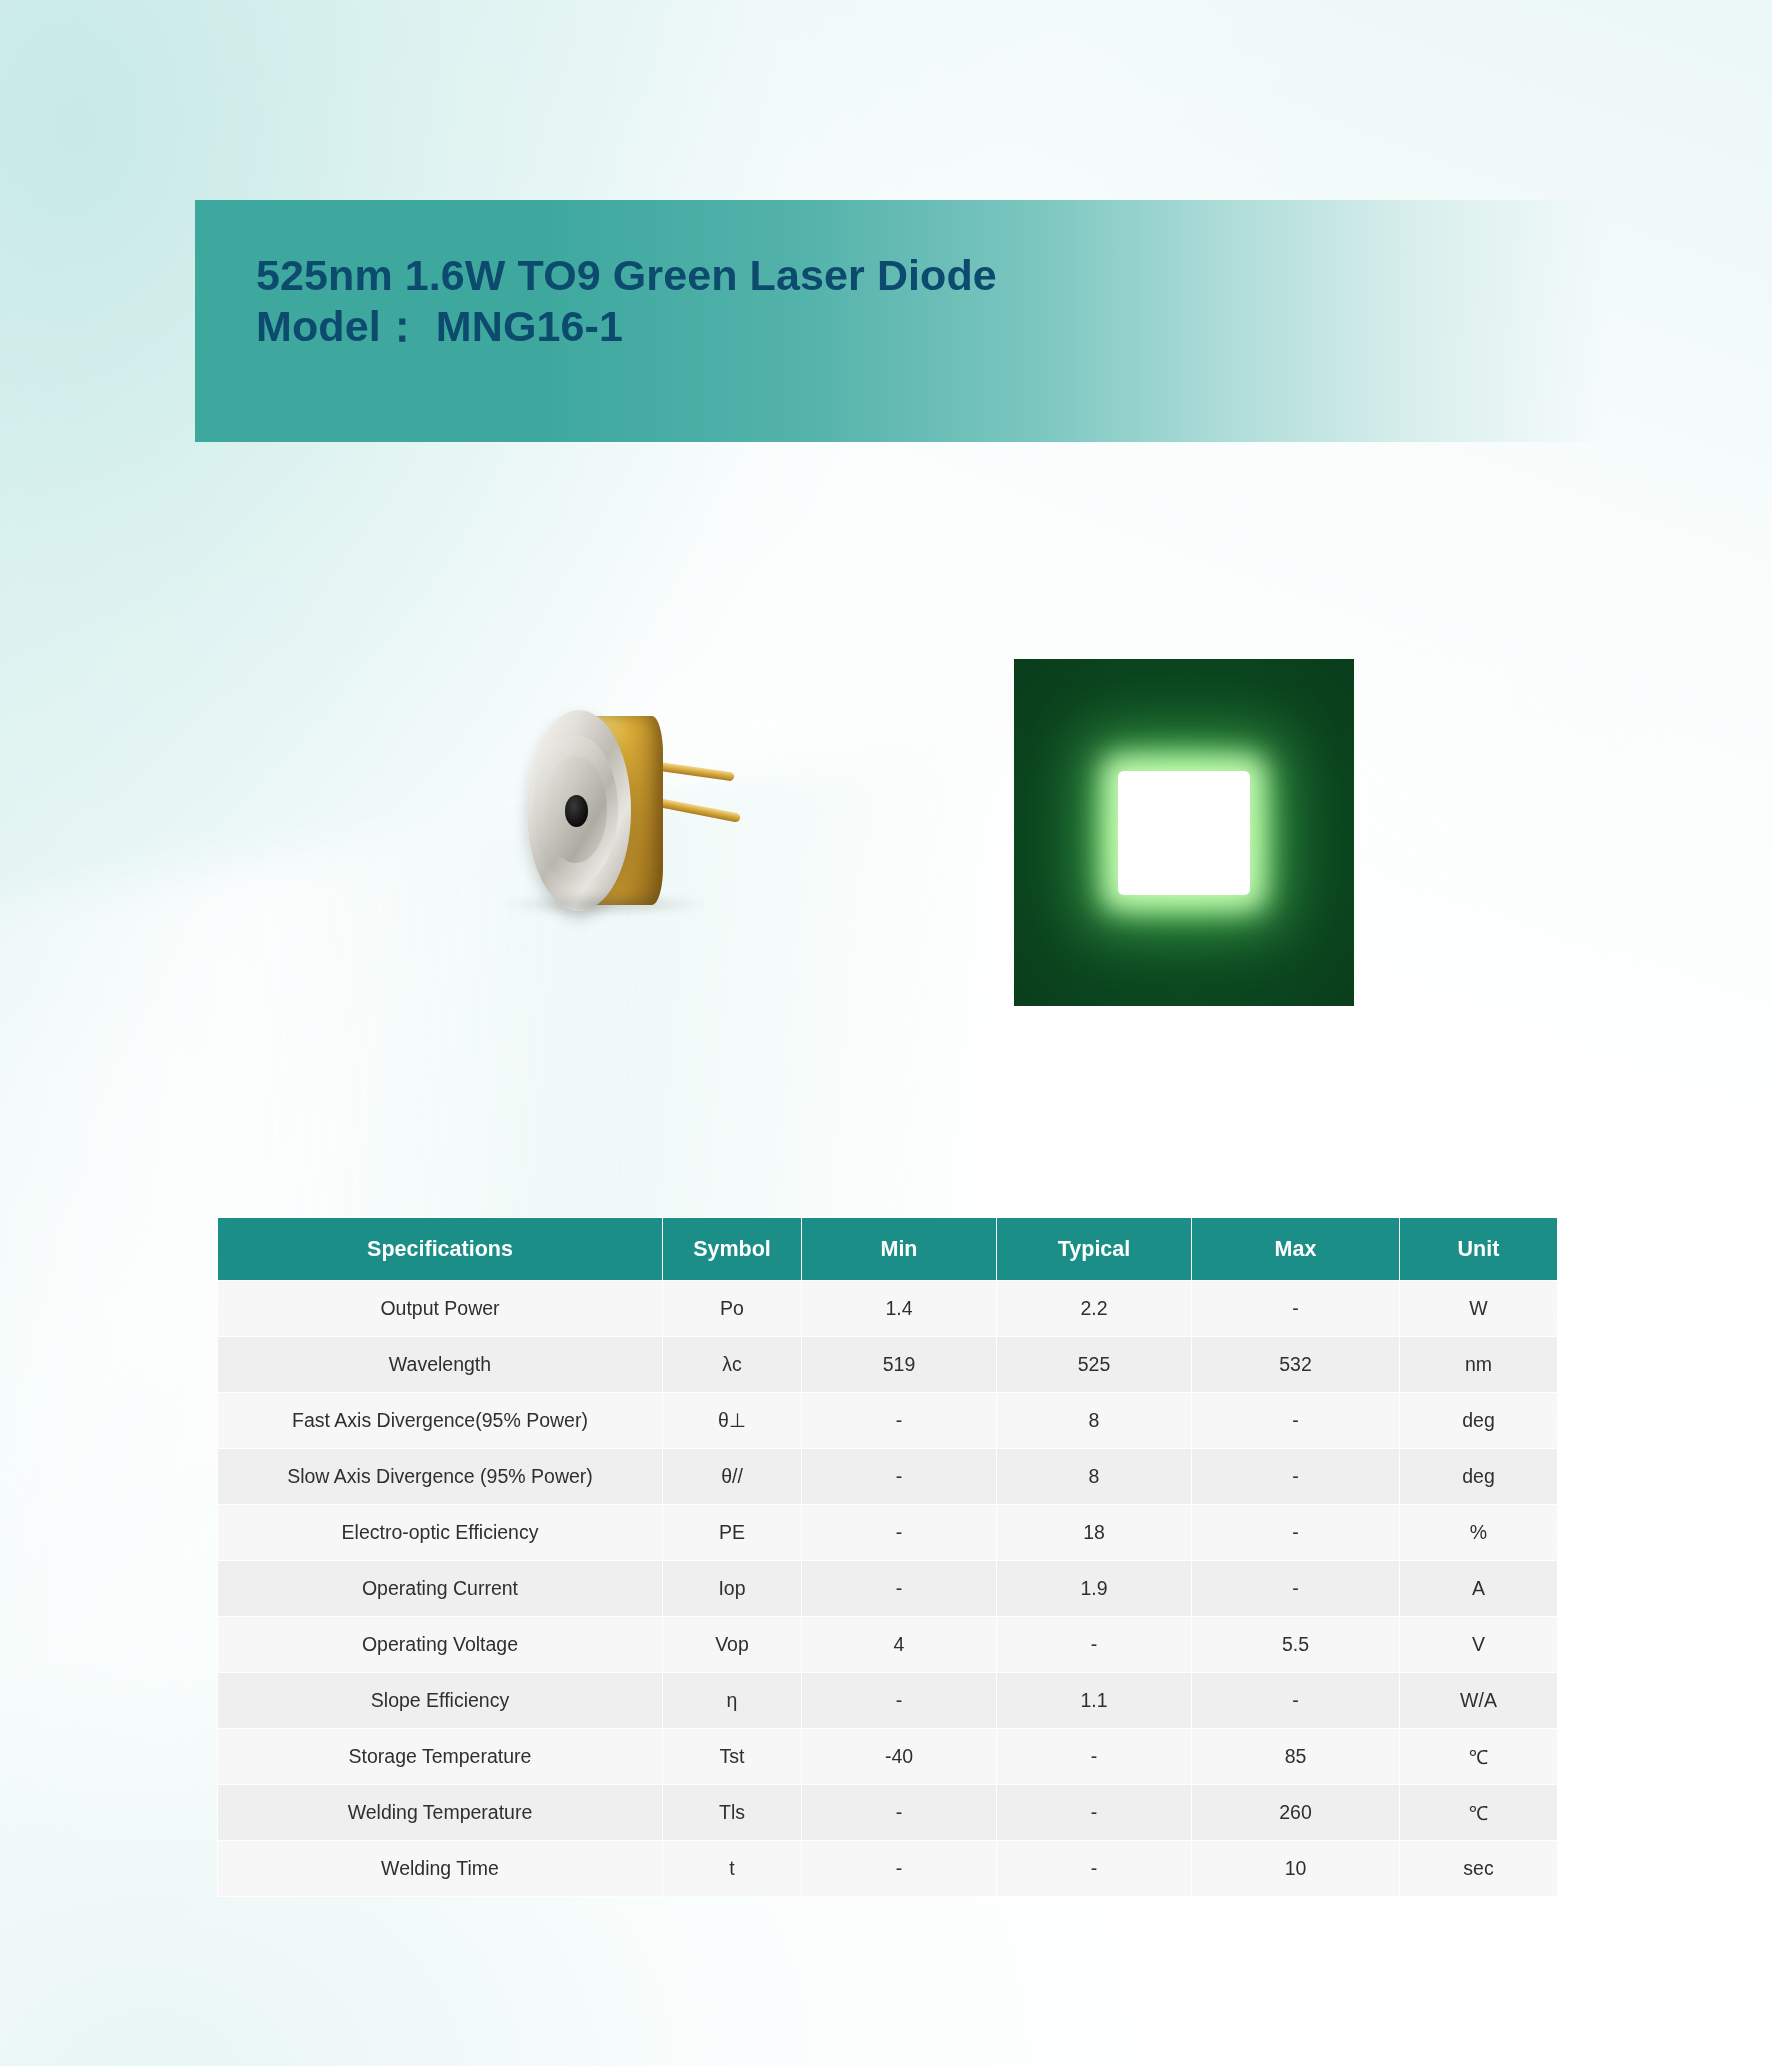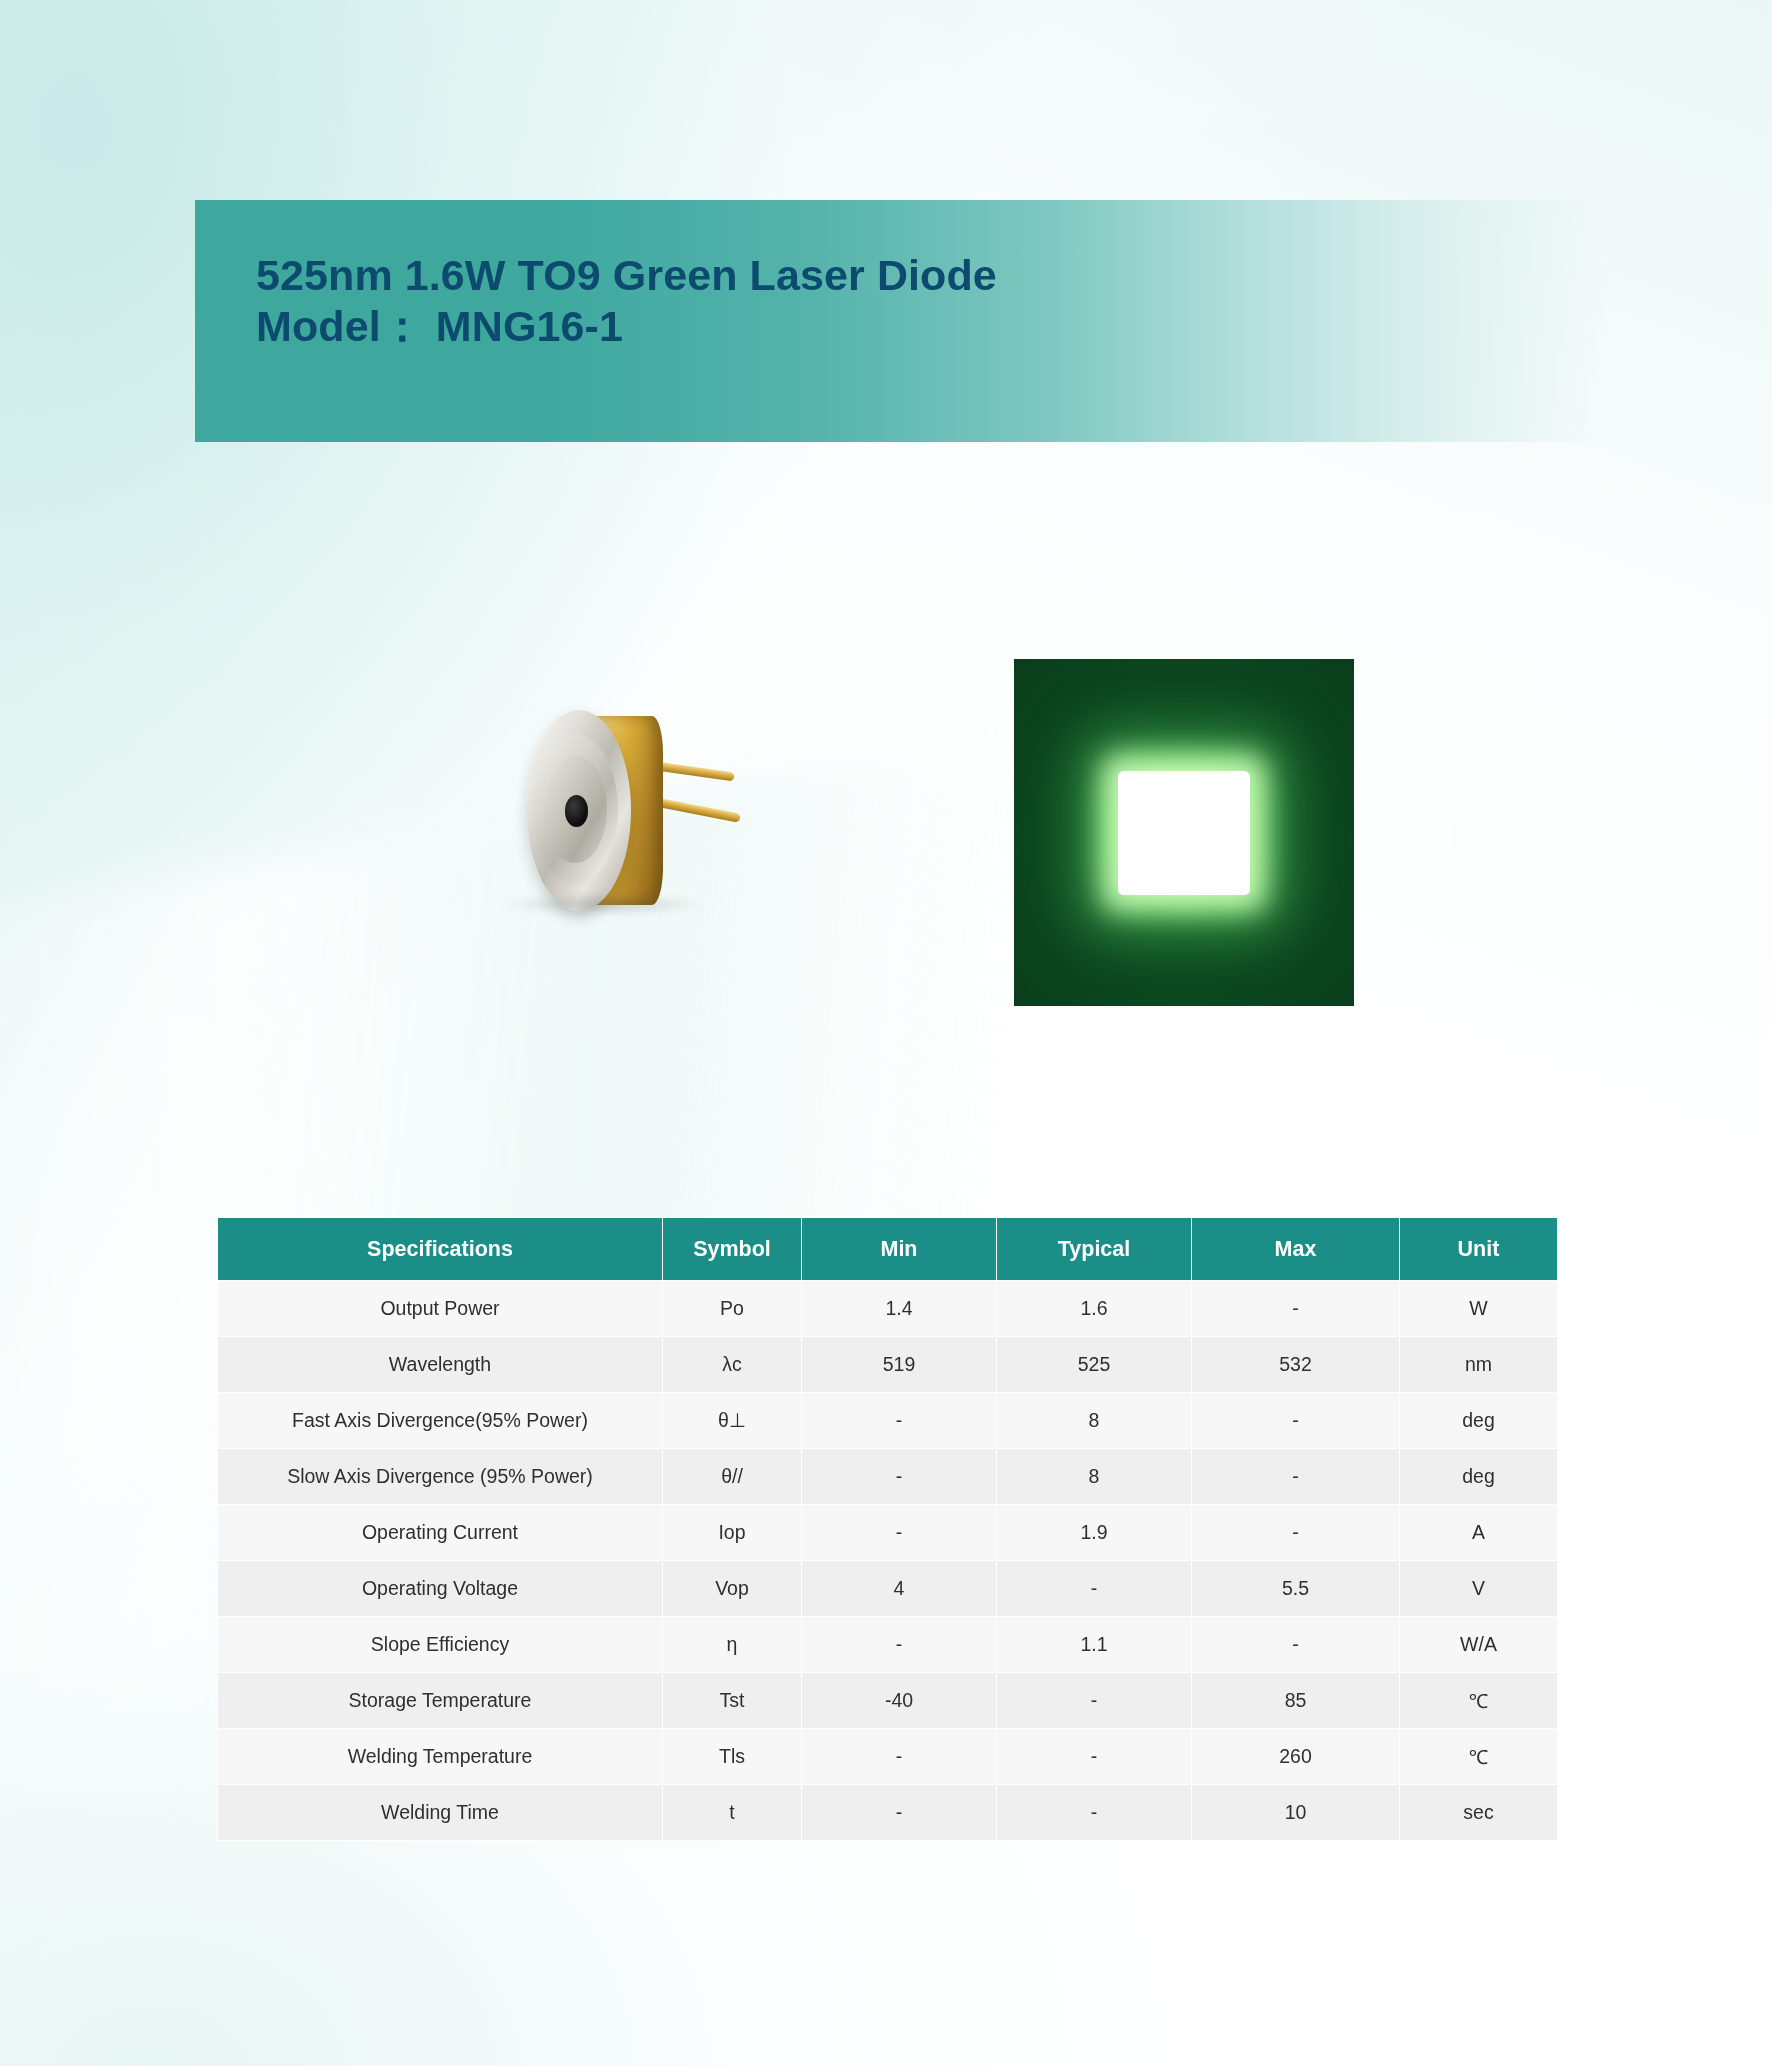--- a/index.html
+++ b/index.html
@@ -309,21 +309,21 @@
       <th>Typical</th>
       <th>Max</th>
       <th>Unit</th>
     </tr>
   </thead>
   <tbody>
     <tr>
       <td>Output Power</td>
       <td>Po</td>
       <td>1.4</td>
-      <td>1.6</td>
+      <td>2.2</td>
       <td>-</td>
       <td>W</td>
     </tr>
     <tr>
       <td>Wavelength</td>
       <td>λc</td>
       <td>519</td>
       <td>525</td>
       <td>532</td>
       <td>nm</td>
@@ -338,20 +338,28 @@
     </tr>
     <tr>
       <td>Slow Axis Divergence (95% Power)</td>
       <td>θ//</td>
       <td>-</td>
       <td>8</td>
       <td>-</td>
       <td>deg</td>
     </tr>
     <tr>
+      <td>Electro-optic Efficiency</td>
+      <td>PE</td>
+      <td>-</td>
+      <td>18</td>
+      <td>-</td>
+      <td>%</td>
+    </tr>
+    <tr>
       <td>Operating Current</td>
       <td>Iop</td>
       <td>-</td>
       <td>1.9</td>
       <td>-</td>
       <td>A</td>
     </tr>
     <tr>
       <td>Operating Voltage</td>
       <td>Vop</td>

